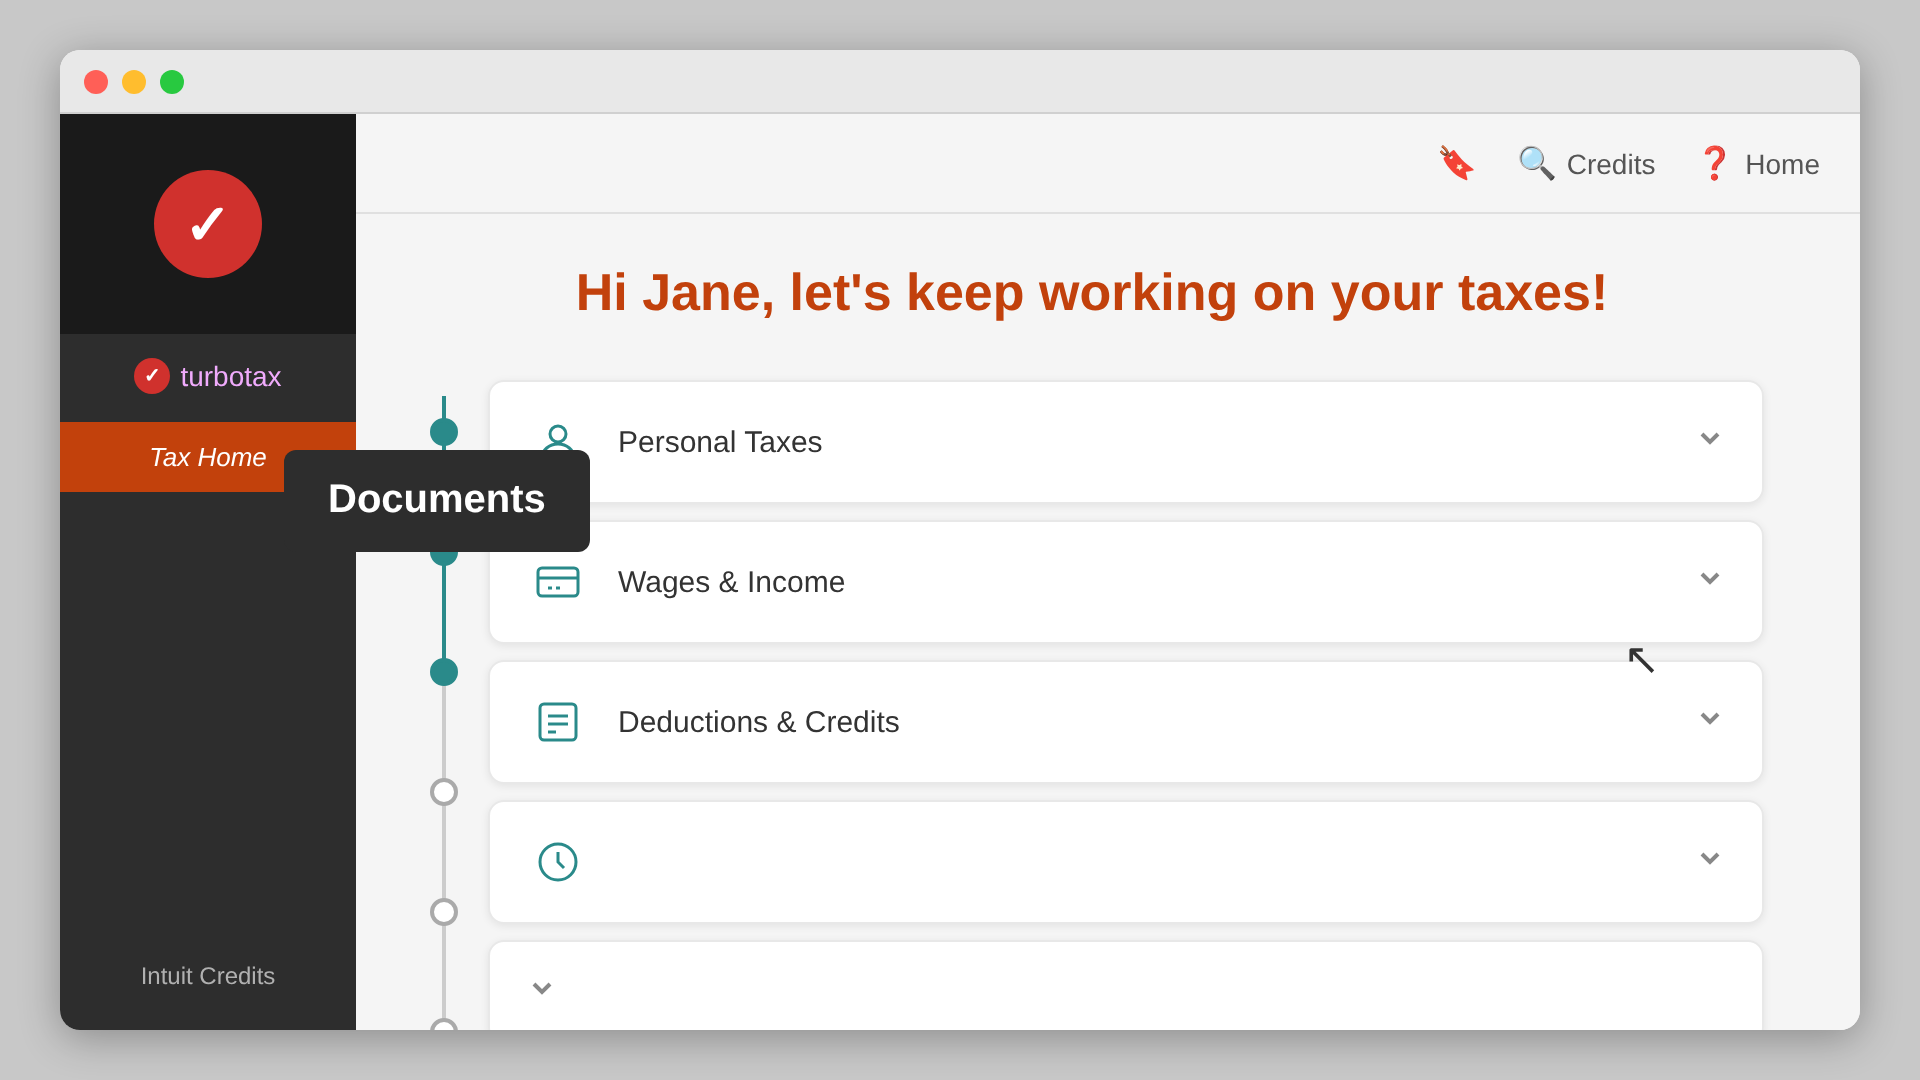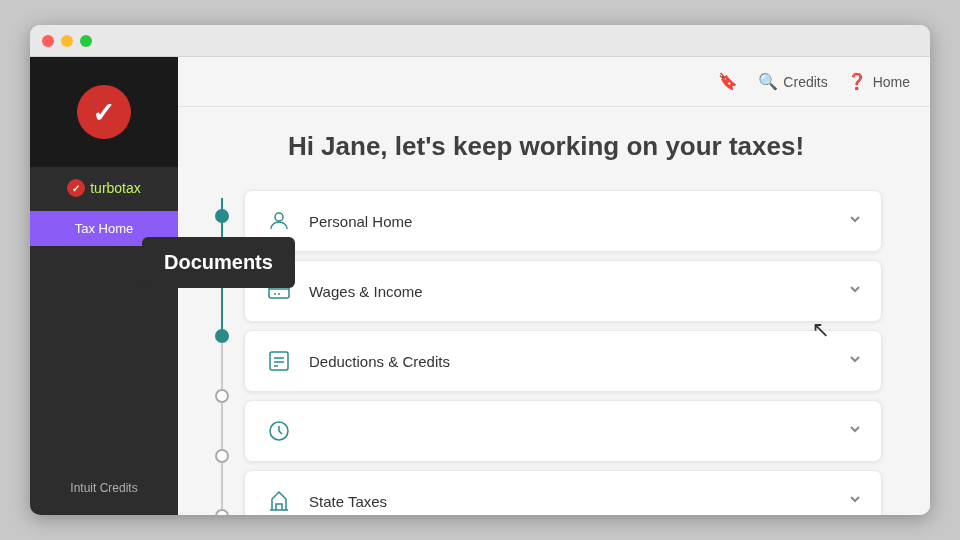--- a/index.html
+++ b/index.html
@@ -88,56 +88,57 @@
       display: flex;
       align-items: center;
       justify-content: center;
     }
     .turbotax-brand .tt-icon span {
       color: white;
       font-size: 10px;
       font-weight: bold;
     }
     .turbotax-brand .tt-text {
-      color: #bef264;
+      color: #f0abfc;
       font-size: 14px;
       font-weight: 500;
     }
     .sidebar-nav {
       margin-top: 8px;
       width: 100%;
     }
     .sidebar-nav-item {
       padding: 10px 16px;
       color: #b0b0b0;
       font-size: 13px;
       cursor: pointer;
       text-align: center;
     }
     .sidebar-nav-item.active {
       color: white;
-      background: #8b5cf6;
+      background: #c2410c;
+      font-style: italic;
     }
     .sidebar-bottom {
       margin-top: auto;
       padding: 16px;
       width: 100%;
     }
     .sidebar-bottom-item {
       color: #b0b0b0;
       font-size: 12px;
       padding: 4px 0;
       cursor: pointer;
       text-align: center;
     }
     
     .documents-tooltip {
       position: absolute;
       left: 112px;
-      top: 180px;
+      top: 168px;
       background: #2d2d2d;
       color: white;
       padding: 14px 22px;
       border-radius: 6px;
       font-size: 20px;
       font-weight: 600;
       z-index: 10;
       pointer-events: none;
     }
     
@@ -173,21 +174,21 @@
     }
     .content-area {
       flex: 1;
       overflow-y: auto;
       padding: 24px 48px 24px 32px;
       position: relative;
     }
     .greeting {
       font-size: 26px;
       font-weight: 600;
-      color: #404040;
+      color: #c2410c;
       text-align: center;
       margin-bottom: 28px;
     }
     
     .timeline-container {
       display: flex;
       gap: 0;
       position: relative;
     }
     .timeline-line {
@@ -323,21 +324,21 @@
           <div class="timeline-items" id="section-list">
 
           <div class="section-card">
                 <div class="card-left">
                   <div class="card-icon">
                     <svg width="24" height="24" viewBox="0 0 24 24" fill="none" stroke="#2a8a8a" stroke-width="1.5">
                       <circle cx="12" cy="8" r="4"></circle>
                       <path d="M4 20c0-4 3.6-7 8-7s8 3 8 7"></path>
                     </svg>
                   </div>
-                  <span class="card-title">Personal Home</span>
+                  <span class="card-title">Personal Taxes</span>
                 </div>
                 <span class="chevron-icon"><svg width="16" height="16" viewBox="0 0 16 16" fill="none" stroke="#888" stroke-width="2">
                     <polyline points="4,6 8,10 12,6"></polyline>
                   </svg></span>
               </div>
               <div class="section-card">
                 <div class="card-left">
                   <div class="card-icon">
                     <svg width="24" height="24" viewBox="0 0 24 24" fill="none" stroke="#2a8a8a" stroke-width="1.5">
                       <rect x="2" y="5" width="20" height="14" rx="2"></rect>
@@ -375,28 +376,20 @@
                       <circle cx="12" cy="12" r="9"></circle>
                       <path d="M12 7v5l3 3"></path>
                     </svg>
                   </div>
                 </div>
                 <span class="chevron-icon"><svg width="16" height="16" viewBox="0 0 16 16" fill="none" stroke="#888" stroke-width="2">
                     <polyline points="4,6 8,10 12,6"></polyline>
                   </svg></span>
               </div>
               <div class="section-card">
-                <div class="card-left">
-                  <div class="card-icon">
-                    <svg width="24" height="24" viewBox="0 0 24 24" fill="none" stroke="#2a8a8a" stroke-width="1.5">
-                      <path d="M3 21h18M5 21V10l7-7 7 7v11M9 21v-6h6v6"></path>
-                    </svg>
-                  </div>
-                  <span class="card-title">State Taxes</span>
-                </div>
                 <span class="chevron-icon"><svg width="16" height="16" viewBox="0 0 16 16" fill="none" stroke="#888" stroke-width="2">
                     <polyline points="4,6 8,10 12,6"></polyline>
                   </svg></span>
               </div>
             </div>
         </div>
 
         <div class="cursor">↖</div>
       </div>
     </div>

